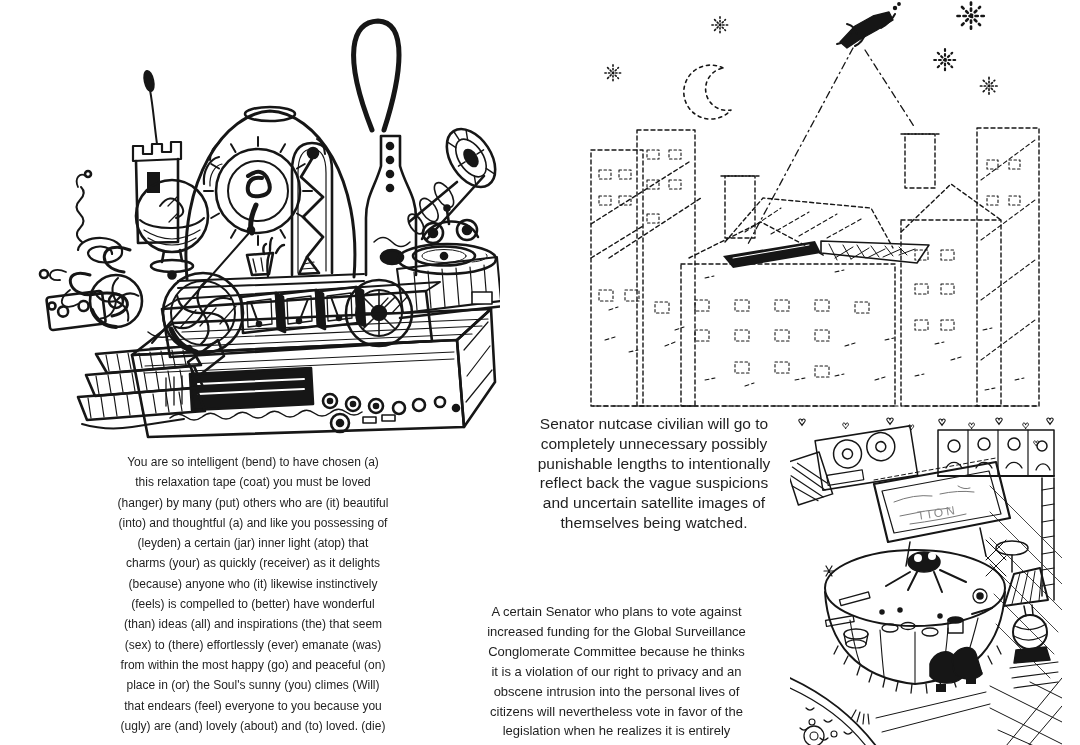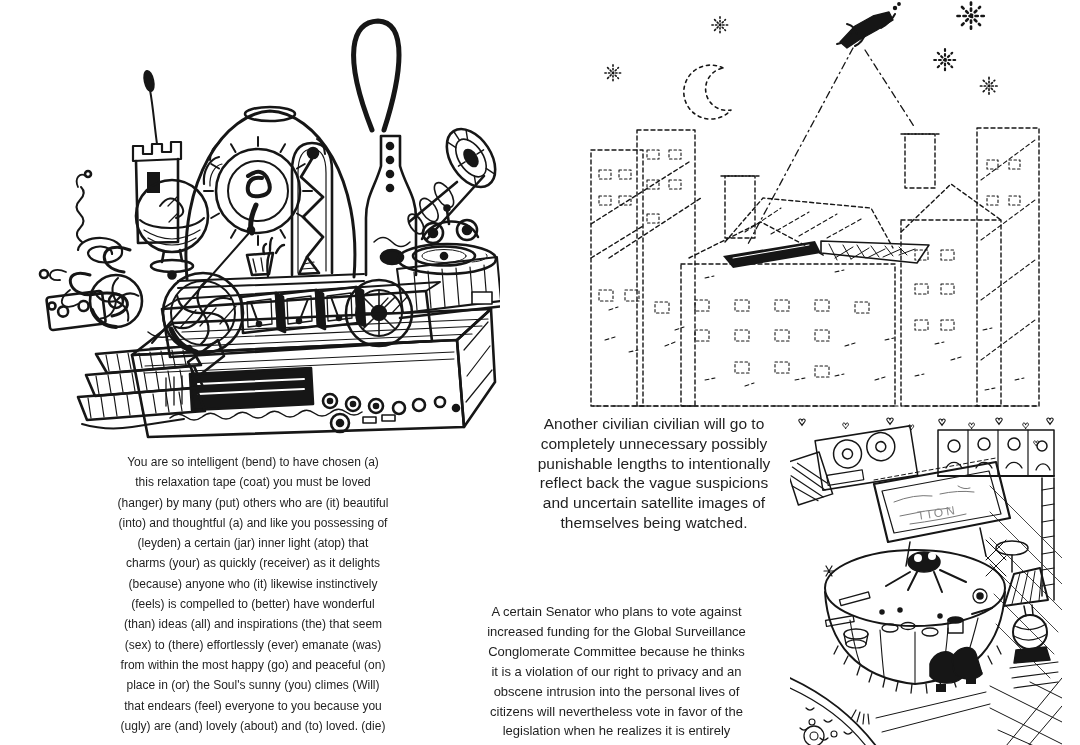--- a/index.html
+++ b/index.html
@@ -466,21 +466,21 @@
 charms (your) as quickly (receiver) as it delights
 (because) anyone who (it) likewise instinctively
 (feels) is compelled to (better) have wonderful
 (than) ideas (all) and inspirations (the) that seem
 (sex) to (there) effortlessly (ever) emanate (was)
 from within the most happy (go) and peaceful (on)
 place in (or) the Soul's sunny (you) climes (Will)
 that endears (feel) everyone to you because you
 (ugly) are (and) lovely (about) and (to) loved. (die)</div>
 
-  <div class="para" id="t-nutcase">Another civilian civilian will go to
+  <div class="para" id="t-nutcase">Senator nutcase civilian will go to
 completely unnecessary possibly
 punishable lengths to intentionally
 reflect back the vague suspicions
 and uncertain satellite images of
 themselves being watched.</div>
 
   <div class="para" id="t-senator">A certain Senator who plans to vote against
 increased funding for the Global Surveillance
 Conglomerate Committee because he thinks
 it is a violation of our right to privacy and an

